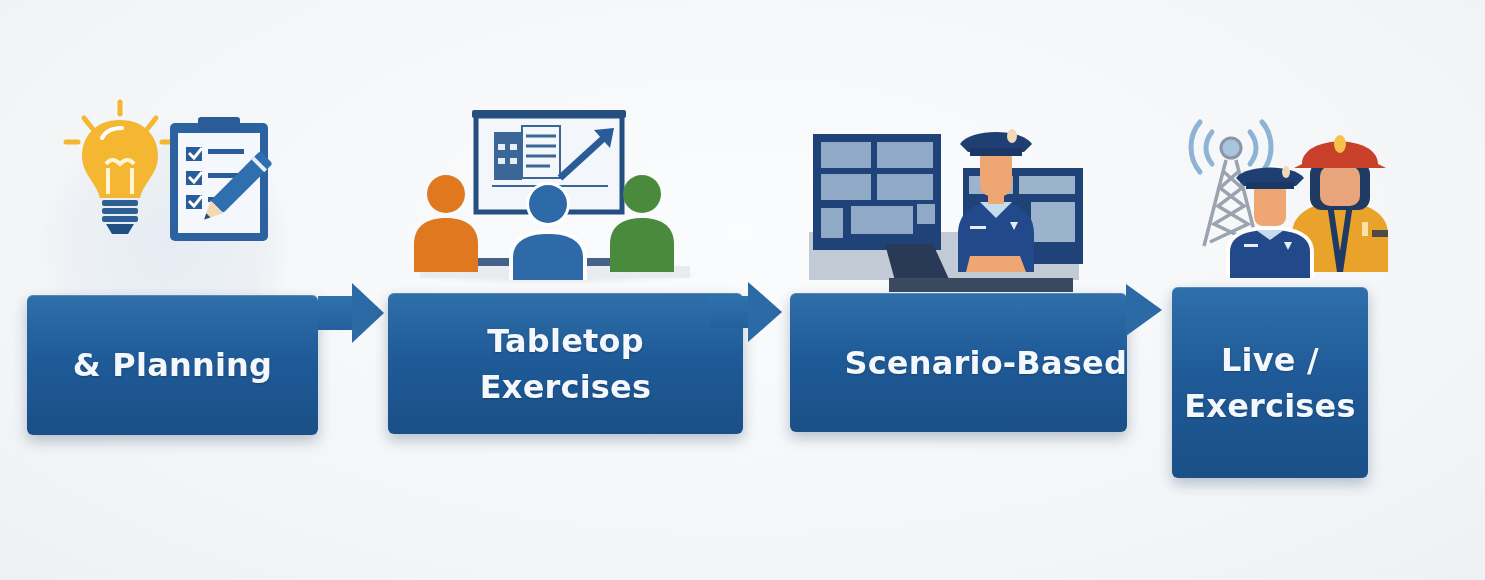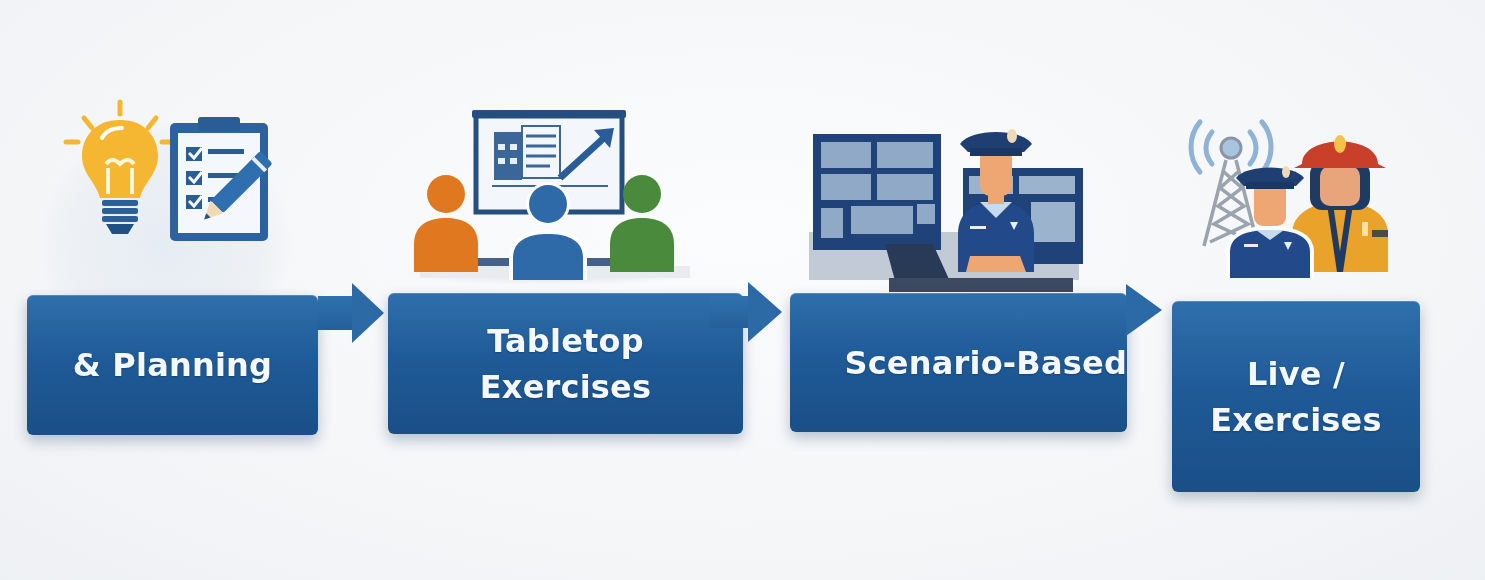--- a/index.html
+++ b/index.html
@@ -212,16 +212,16 @@
     <path d="M34 70 L48 80 L62 70 Z" fill="#c7dbef"></path>
     <rect x="22" y="84" width="14" height="3" fill="#e8eef6"></rect>
     <path d="M62 82 l8 0 l-4 8 Z" fill="#e8eef6"></path>
     <rect x="32" y="22" width="32" height="44" rx="9" fill="#eea673"></rect>
     <path d="M14 18 C24 4 72 4 82 18 L74 26 L22 26 Z" fill="#1f3f73"></path>
     <rect x="24" y="22" width="48" height="7" fill="#1b3766"></rect>
     <ellipse cx="64" cy="12" rx="4" ry="6" fill="#f0d9b8"></ellipse>
   </svg>
 </div>
 
-<div class="step-box" style="left:1172px;top:301px;width:248px;height:191px;">
+<div class="step-box" style="left:1172px;top:287px;width:196px;height:191px;">
   <span>Live /</span>
   <span>Exercises</span>
 </div>
 
 </body></html>

